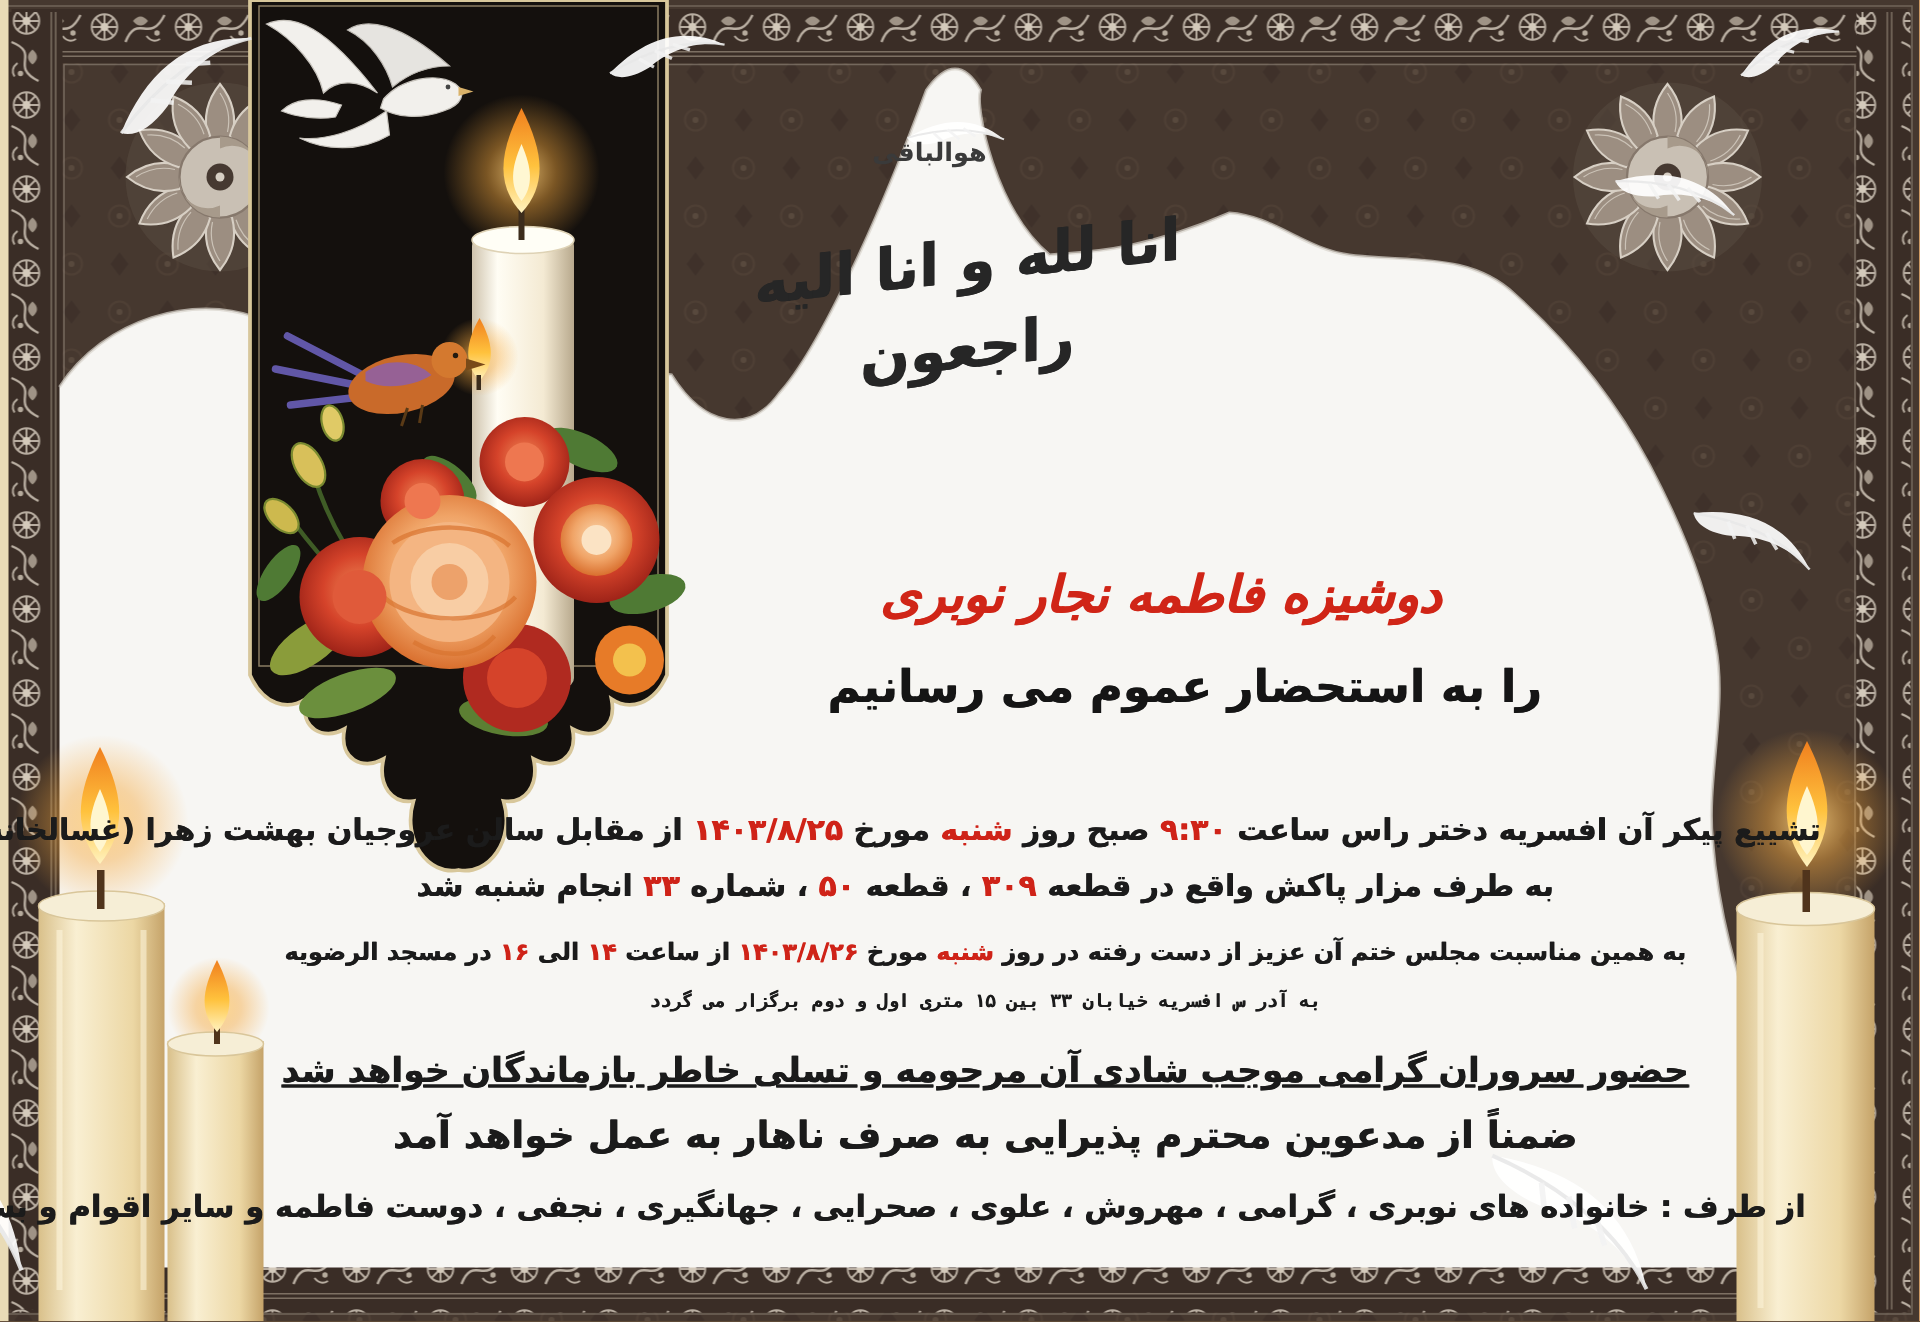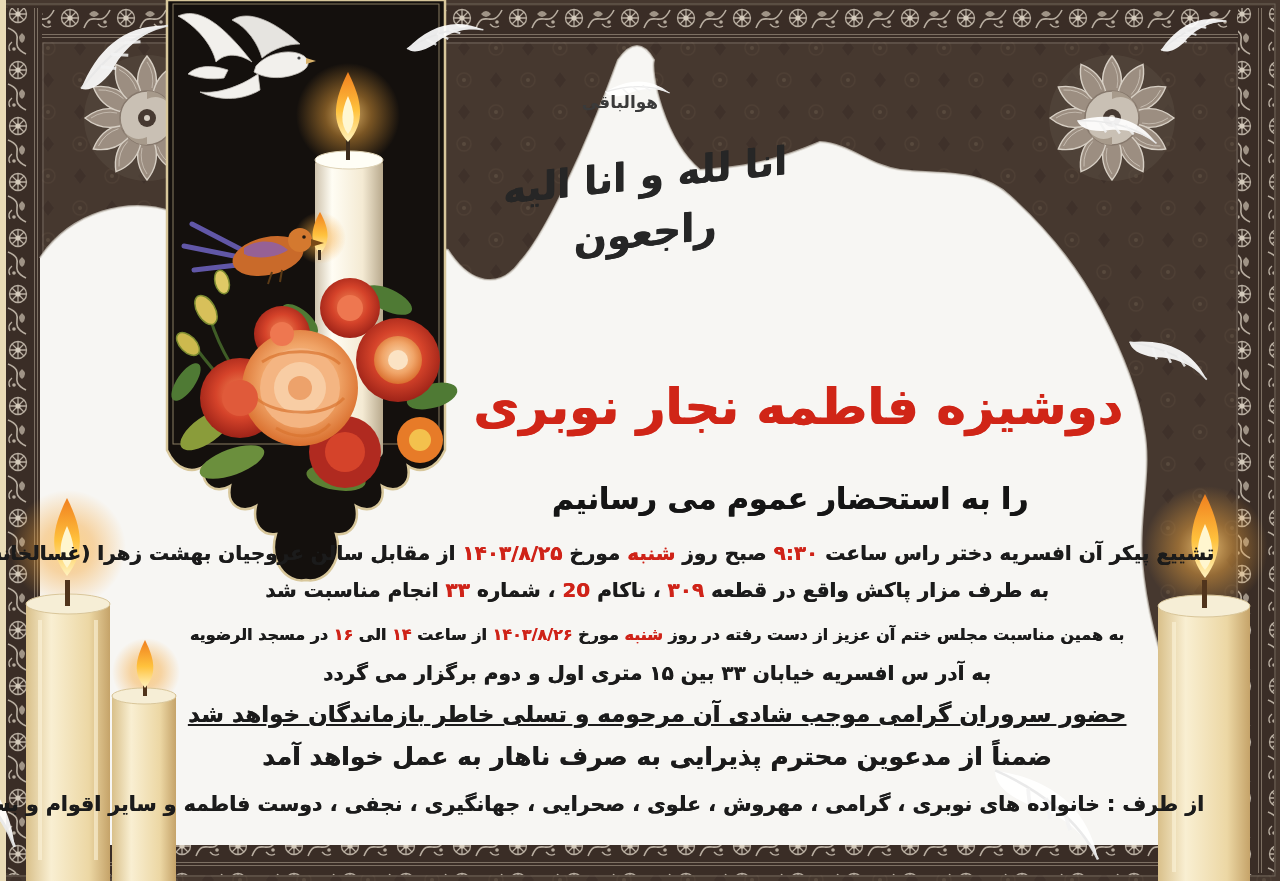--- a/index.html
+++ b/index.html
@@ -16,26 +16,26 @@
   }
   .seg-k{color:#1b1b1b;}
   .seg-r{color:#cf2318;}
   .hu{left:530px;top:92px;width:180px;font-size:17px;color:#3a3a3a;letter-spacing:1px;}
   .calli{
     left:455px;top:148px;width:380px;font-size:39px;color:#262626;
     white-space:normal;line-height:1.45;transform:rotate(-6deg) skewX(-6deg);
     text-shadow:0.6px 0 0 #262626;
   }
   .headline{left:420px;top:312px;width:740px;font-size:34px;color:#151515;text-shadow:0.5px 0 0 #151515;}
-  .name{left:428px;top:376px;width:740px;font-size:50px;color:#d02517;text-shadow:0.8px 0 0 #d02517;}
-  .sub{left:420px;top:480px;width:740px;font-size:30px;color:#151515;text-shadow:0.5px 0 0 #151515;}
+  .name{left:404px;top:376px;width:740px;font-size:34px;color:#d02517;text-shadow:0.8px 0 0 #d02517;font-style:italic;}
+  .sub{left:420px;top:440px;width:740px;font-size:30px;color:#151515;text-shadow:0.5px 0 0 #151515;}
   .p1l1{left:100px;top:541px;width:1114px;font-size:20px;}
   .p1l2{left:100px;top:578px;width:1114px;font-size:20px;}
   .p2l1{left:100px;top:625px;width:1114px;font-size:16px;}
-  .p2l2{left:100px;top:661px;width:1114px;font-size:20px;}
+  .p2l2{left:100px;top:661px;width:1114px;font-size:12px;font-family:Liberation Mono, monospace;}
   .close1{left:100px;top:700px;width:1114px;font-size:23px;text-decoration:underline;}
   .close2{left:100px;top:741px;width:1114px;font-size:25px;}
   .families{left:90px;top:792px;width:1114px;font-size:20.5px;}
   .p1l1,.p1l2,.p2l1,.p2l2,.close1,.close2,.families{text-shadow:0.4px 0 0 currentColor;}
 </style>
 </head>
 <body>
 
 <div class="poster">
 
@@ -310,21 +310,21 @@
   <div class="txt hu">هوالباقی</div>
 
   <div class="txt calli">انا لله و انا الیه راجعون</div>
 
 
   <div class="txt name">دوشیزه فاطمه نجار نوبری</div>
 
   <div class="txt sub">را به استحضار عموم می رسانیم</div>
 
   <div class="txt p1l1"><span class="seg-k">تشییع پیکر آن افسریه دختر راس ساعت </span><span class="seg-r">۹:۳۰</span><span class="seg-k"> صبح روز </span><span class="seg-r">شنبه</span><span class="seg-k"> مورخ </span><span class="seg-r">۱۴۰۳/۸/۲۵</span><span class="seg-k"> از مقابل سالن عروجیان بهشت زهرا  (غسالخانه)</span></div>
-  <div class="txt p1l2"><span class="seg-k">به طرف مزار پاکش واقع در قطعه </span><span class="seg-r">۳۰۹</span><span class="seg-k"> ، ناکام </span><span class="seg-r">20</span><span class="seg-k"> ، شماره </span><span class="seg-r">۳۳</span><span class="seg-k"> انجام مناسبت شد</span></div>
+  <div class="txt p1l2"><span class="seg-k">به طرف مزار پاکش واقع در قطعه </span><span class="seg-r">۳۰۹</span><span class="seg-k"> ، قطعه </span><span class="seg-r">۵۰</span><span class="seg-k"> ، شماره </span><span class="seg-r">۳۳</span><span class="seg-k"> انجام شنبه شد</span></div>
 
   <div class="txt p2l1"><span class="seg-k">به همین مناسبت مجلس ختم آن عزیز از دست رفته در روز </span><span class="seg-r">شنبه</span><span class="seg-k"> مورخ </span><span class="seg-r">۱۴۰۳/۸/۲۶</span><span class="seg-k"> از ساعت </span><span class="seg-r">۱۴</span><span class="seg-k"> الی </span><span class="seg-r">۱۶</span><span class="seg-k"> در مسجد الرضویه</span></div>
   <div class="txt p2l2">به آدر س افسریه خیابان ۳۳ بین ۱۵ متری اول و دوم برگزار می گردد</div>
 
   <div class="txt close1">حضور سروران گرامی موجب شادی آن مرحومه و تسلی خاطر بازماندگان خواهد شد</div>
   <div class="txt close2">ضمناً از مدعوین محترم پذیرایی به صرف ناهار به عمل خواهد آمد</div>
 
   <div class="txt families">از طرف : خانواده های نوبری ، گرامی ، مهروش ، علوی ، صحرایی ، جهانگیری ، نجفی ، دوست فاطمه و سایر اقوام و بستگان</div>
 </div>
 

